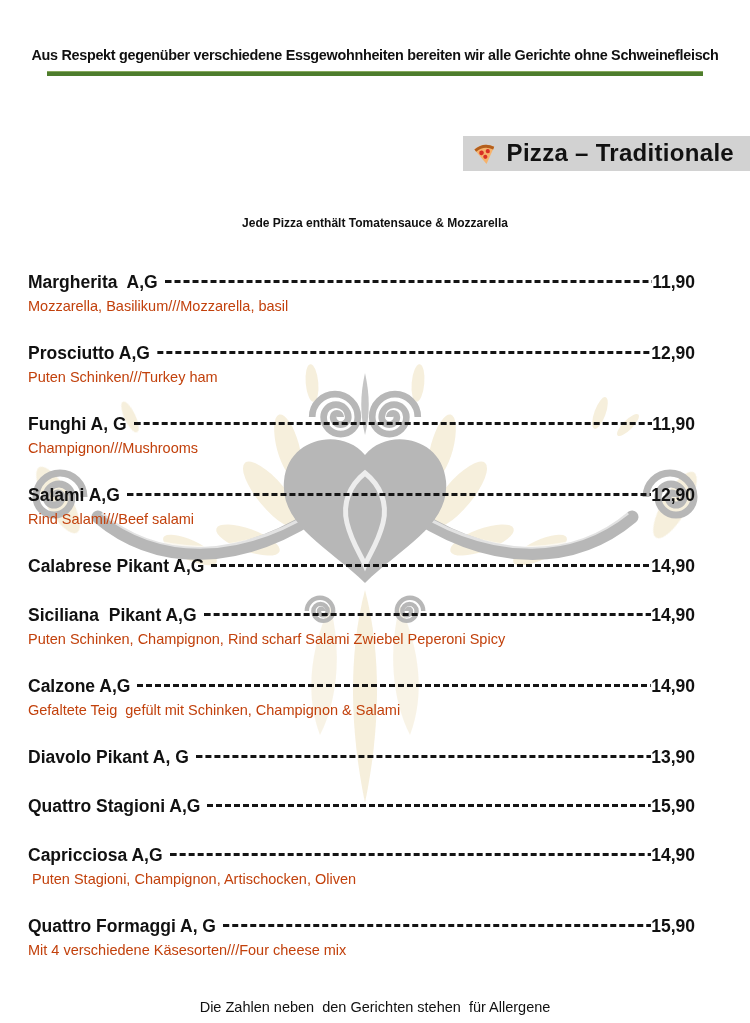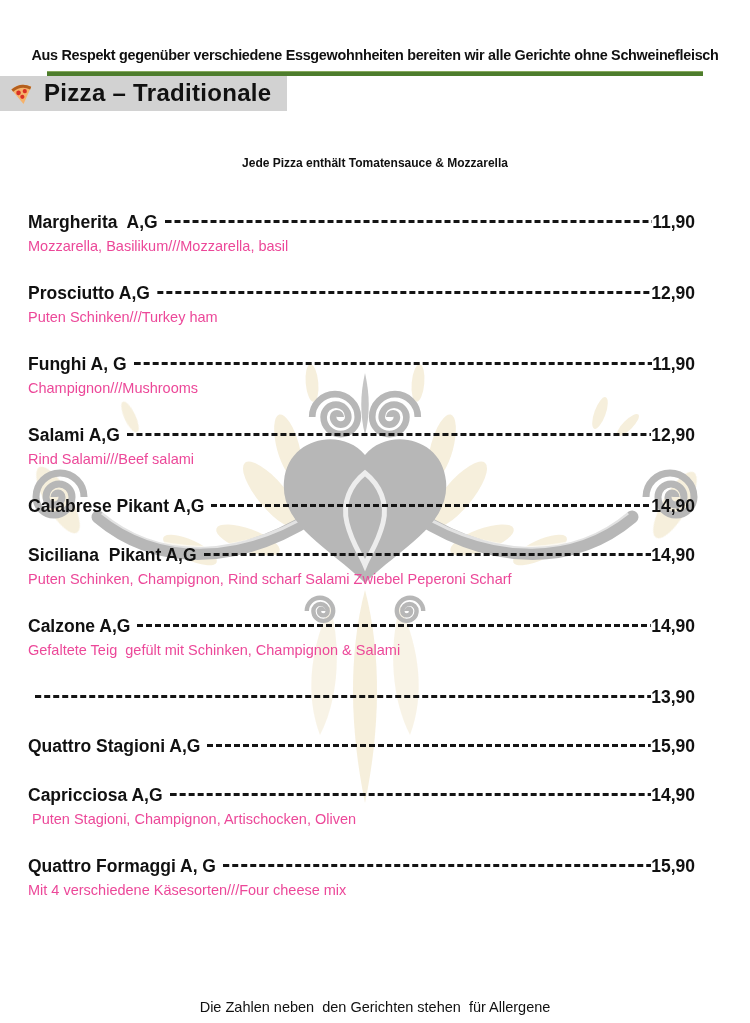--- a/index.html
+++ b/index.html
@@ -27,21 +27,21 @@
     letter-spacing:-0.3px;
     white-space:pre;
     margin-top:40px;
   }
   .green-line{
     width:656px;height:4px;
     margin:8px auto 0 auto;
     background:var(--divider-green);
     border-top:1px solid #86a95c;
   }
-  .title-row{text-align:left;}
+  .title-row{margin-top:60px;text-align:right;}
   .title-badge{
     display:inline-flex;align-items:center;
     background:var(--title-highlight);
     padding:3px 16px 4px 10px;
   }
   .title-icon{display:inline-block;width:24px;height:24px;margin-right:10px;transform:rotate(-8deg);}
   .title-text{font-weight:bold;font-size:24px;letter-spacing:0.3px;white-space:pre;}
   .subtitle{
     margin-top:45px;
     text-align:center;
@@ -56,21 +56,21 @@
   .leader{
     flex:1 1 auto;
     height:3px;
     margin-left:7px;
     transform:translateY(-1px);
     background-image:repeating-linear-gradient(to right,
       #141414 0, #141414 6px, transparent 6px, transparent 9px);
     background-position:right center;
   }
   .item-price{font-weight:bold;font-size:17.5px;flex:0 0 auto;white-space:pre;}
-  .item-desc{margin-top:2px;font-size:14.5px;line-height:20px;color:#ec4899;white-space:pre;}
+  .item-desc{margin-top:2px;font-size:14.5px;line-height:20px;color:#c2410c;white-space:pre;}
   .footer{
     position:absolute;left:0;right:0;bottom:8px;
     text-align:center;font-size:14.5px;
     white-space:pre;z-index:1;
   }
   .watermark{
     position:absolute;left:20px;top:355px;
     width:710px;height:460px;
     z-index:0;pointer-events:none;
   }
@@ -192,34 +192,35 @@
       <span class="item-price">14,90</span>
     </div>
   </div>
 
   <div class="item">
     <div class="item-line">
       <span class="item-name">Siciliana  Pikant A,G</span>
       <span class="leader"></span>
       <span class="item-price">14,90</span>
     </div>
-    <div class="item-desc">Puten Schinken, Champignon, Rind scharf Salami Zwiebel Peperoni Scharf</div>
+    <div class="item-desc">Puten Schinken, Champignon, Rind scharf Salami Zwiebel Peperoni Spicy</div>
   </div>
 
   <div class="item">
     <div class="item-line">
       <span class="item-name">Calzone A,G</span>
       <span class="leader"></span>
       <span class="item-price">14,90</span>
     </div>
     <div class="item-desc">Gefaltete Teig  gefült mit Schinken, Champignon &amp; Salami</div>
   </div>
 
   <div class="item">
     <div class="item-line">
+      <span class="item-name">Diavolo Pikant A, G</span>
       <span class="leader"></span>
       <span class="item-price">13,90</span>
     </div>
   </div>
 
   <div class="item">
     <div class="item-line">
       <span class="item-name">Quattro Stagioni A,G</span>
       <span class="leader"></span>
       <span class="item-price">15,90</span>

